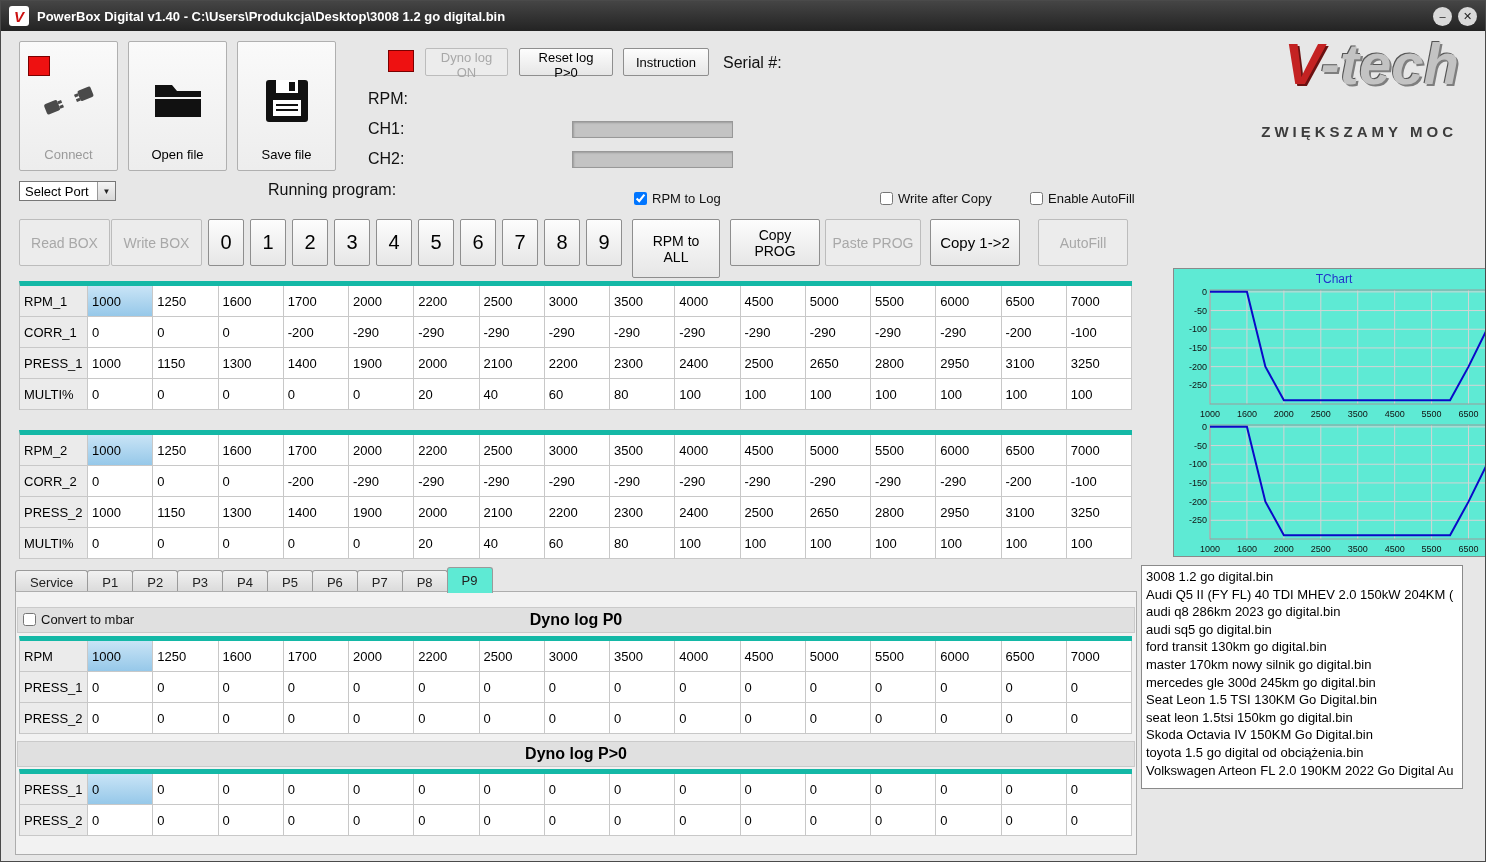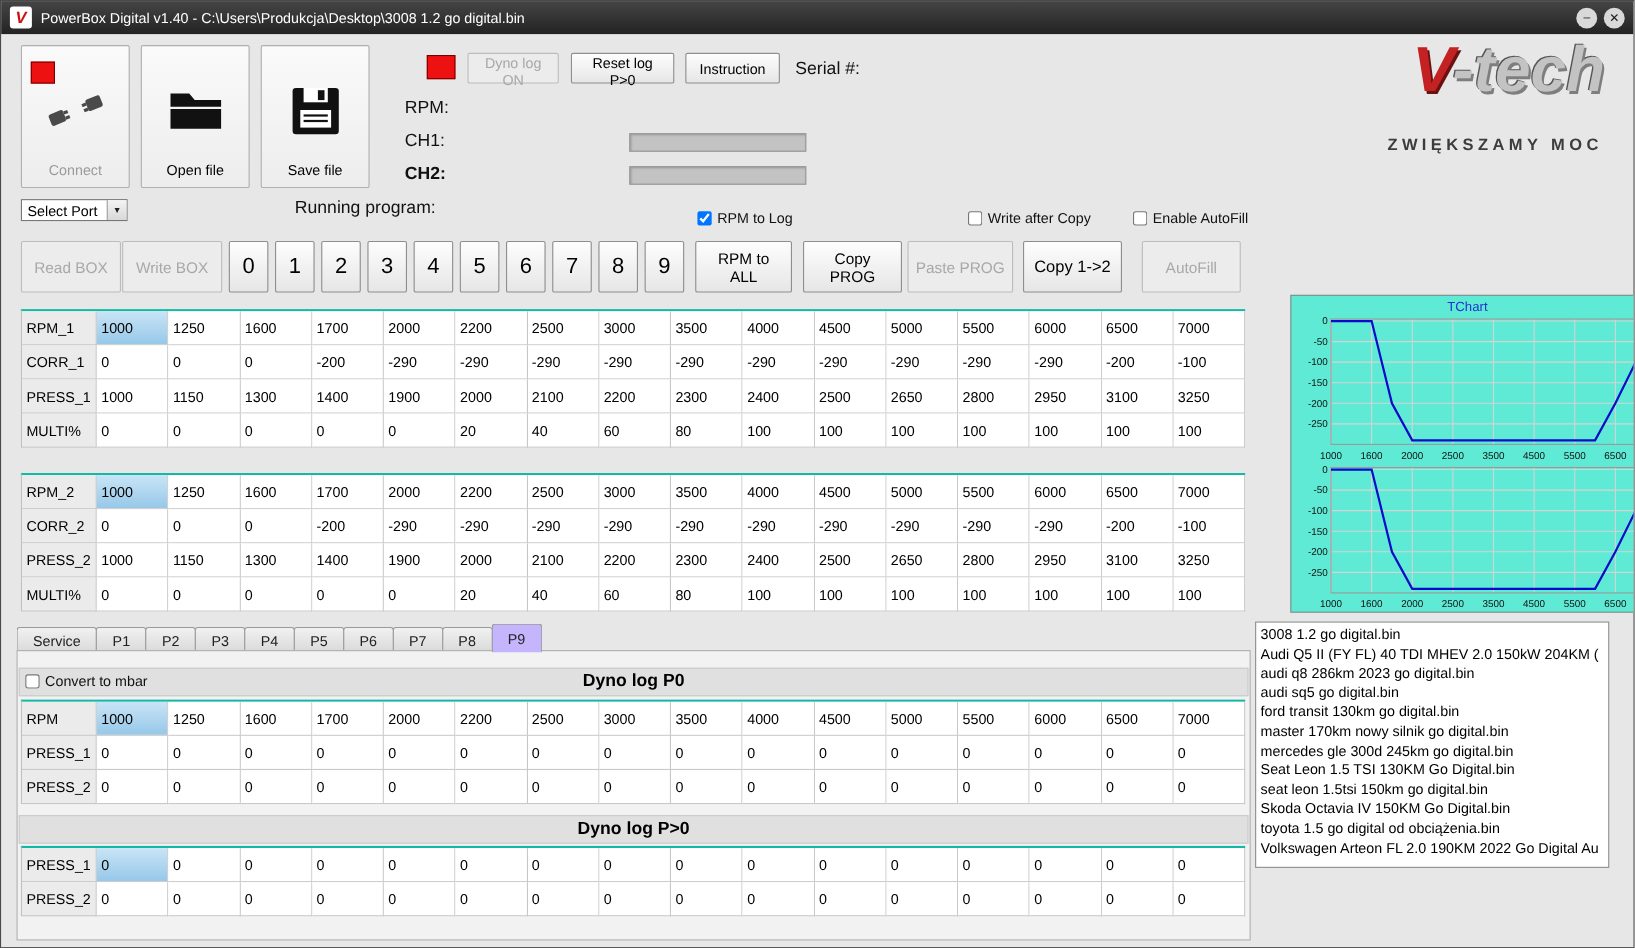--- a/index.html
+++ b/index.html
@@ -1,20 +1,20 @@
 <!DOCTYPE html>
 <html><head>
 <meta charset="utf-8">
 <style>
   html,body{margin:0;padding:0;background:#9a9a9a;font-family:"Liberation Sans",sans-serif;}
   .window{position:relative;width:1486px;height:862px;background:#e7e7e7;border:1px solid #4a4a4a;box-sizing:border-box;overflow:hidden;}
   
   .titlebar{position:absolute;left:0;top:0;width:100%;height:30px;background:linear-gradient(#454545,#232323);display:flex;align-items:center;box-sizing:border-box;padding:0 8px;}
   .app-icon{width:20px;height:20px;background:#fff;border-radius:3px;color:#cc1111;font-weight:bold;font-style:italic;font-size:15px;display:flex;align-items:center;justify-content:center;margin-right:8px;}
-  .title-text{color:#fff;font-size:13px;font-weight:normal;}
+  .title-text{color:#fff;font-size:13px;font-weight:bold;}
   .win-controls{margin-left:auto;display:flex;gap:6px;}
   .win-btn{width:19px;height:19px;border-radius:50%;background:#d9d9d9;color:#222;font-size:11px;display:flex;align-items:center;justify-content:center;cursor:pointer;}
   
   .bigbtn{position:absolute;top:40px;width:99px;height:130px;background:linear-gradient(#fafafa,#ededed);border:1px solid #b0b0b0;border-radius:2px;padding:0;}
   .bigbtn .red-ind{position:absolute;left:8px;top:14px;}
   .red-ind{width:20px;height:18px;background:#ee1111;border:1px solid #7a0000;display:inline-block;}
   .bigbtn-label{position:absolute;bottom:8px;left:0;width:100%;text-align:center;font-size:13px;color:#000;}
   .bigbtn-label.gray{color:#9a9a9a;}
   .bigicon{position:absolute;left:50%;top:46%;transform:translate(-50%,-50%);}
   
@@ -26,28 +26,28 @@
   .bar{position:absolute;width:159px;height:15px;background:#c3c3c3;border:1px solid #989898;box-shadow:inset 1px 1px 2px rgba(0,0,0,.2);}
   .select{position:absolute;width:97px;height:20px;background:#fff;border:1px solid #777;font-size:13px;display:flex;align-items:center;box-sizing:border-box;padding-left:5px;}
   .select .arrowbox{margin-left:auto;width:17px;height:100%;background:linear-gradient(#f4f4f4,#d8d8d8);border-left:1px solid #999;display:flex;align-items:center;justify-content:center;font-size:8px;color:#222;}
   .chk{position:absolute;display:flex;align-items:center;font-size:13px;color:#111;gap:5px;}
   .chk input{width:13px;height:13px;margin:0;}
   
   .brand{position:absolute;right:26px;top:34px;font-style:italic;font-weight:bold;font-size:58px;color:#c3c3c3;text-shadow:2px 2px 0 #7e7e7e,-1px -1px 0 #555;line-height:1;}
   .brand .brand-v{color:#c42222;text-shadow:2px 2px 0 #6a1111;}
   .brand-tagline{position:absolute;right:28px;top:122px;font-size:15px;font-weight:bold;letter-spacing:4px;color:#3c3c3c;}
   
-  .dtable{position:absolute;display:grid;grid-template-columns:68px repeat(16,1fr);grid-auto-rows:31px;width:1112px;border-top:2px solid #14b8a6;border-left:1px solid #c0c0c0;background:#fff;}
+  .dtable{position:absolute;display:grid;grid-template-columns:68px repeat(16,1fr);grid-auto-rows:31px;width:1112px;border-top:5px solid #14b8a6;border-left:1px solid #c0c0c0;background:#fff;}
   .tcell{border-right:1px solid #c8c8c8;border-bottom:1px solid #c8c8c8;display:flex;align-items:center;padding-left:4px;font-size:13px;background:#fff;box-sizing:border-box;overflow:hidden;}
   .tcell.th{background:#ebebeb;color:#000;}
   .tcell.sel{background:linear-gradient(#c9e4f6,#96c8e9);}
   
   .tabbar{position:absolute;display:flex;align-items:flex-end;}
   .tab{height:22px;padding:0 14px;border:1px solid #9a9a9a;border-bottom:none;border-radius:3px 3px 0 0;background:linear-gradient(#f1f1f1,#d9d9d9);font-size:13px;display:flex;align-items:center;margin-right:-1px;color:#222;position:relative;}
-  .tab.active{background:#c4b5fd;height:25px;z-index:3;}
+  .tab.active{background:#5eead4;height:25px;z-index:3;}
   .tabpanel{position:absolute;background:#f2f2f2;border:1px solid #adadad;box-sizing:border-box;}
   .dyno-band{position:absolute;background:#e0e0e0;border:1px solid #cacaca;display:flex;align-items:center;justify-content:center;font-size:16px;font-weight:bold;color:#000;box-sizing:border-box;}
   
   .chartbox{position:absolute;background:#5eead4;border:1px solid #8a8a8a;box-sizing:border-box;margin-left:32px;}
   .chart-title{text-align:center;color:#2233cc;font-size:12px;padding-top:3px;}
   .grid{stroke:#d4d4d4;stroke-width:1;}
   .axisbox{fill:none;stroke:#9a9a9a;}
   .ylab{font-size:9px;fill:#111;text-anchor:end;font-family:"Liberation Sans",sans-serif;}
   .xlab{font-size:9px;fill:#111;text-anchor:middle;font-family:"Liberation Sans",sans-serif;}
   .filelist{position:absolute;background:#fff;border:1px solid #8a8a8a;box-sizing:border-box;padding:2px 4px;overflow:hidden;}
@@ -103,21 +103,21 @@
   </button>
 
   <span class="red-ind" style="position:absolute;left:387px;top:49px;width:24px;height:20px;"></span>
   <button class="btn disabled" style="left:424px;top:47px;width:83px;height:28px;">Dyno log ON</button>
   <button class="btn" style="left:518px;top:47px;width:94px;height:28px;">Reset log P&gt;0</button>
   <button class="btn" style="left:622px;top:47px;width:86px;height:28px;">Instruction</button>
   <span class="lbl" style="left:722px;top:53px;">Serial #:</span>
 
   <span class="lbl" style="left:367px;top:89px;">RPM:</span>
   <span class="lbl" style="left:367px;top:119px;">CH1:</span>
-  <span class="lbl" style="left:367px;top:149px;font-weight:bold;">CH2:</span>
+  <span class="lbl" style="left:367px;top:149px;">CH2:</span>
   <div class="bar" style="left:571px;top:120px;"></div>
   <div class="bar" style="left:571px;top:150px;"></div>
 
   <span class="lbl" style="left:267px;top:180px;">Running program:</span>
 
   <div class="select" style="left:18px;top:180px;">
     <span>Select Port</span>
     <span class="arrowbox">▼</span>
   </div>
 
@@ -144,21 +144,21 @@
       <button class="btn num">1</button>
       <button class="btn num">2</button>
       <button class="btn num">3</button>
       <button class="btn num">4</button>
       <button class="btn num">5</button>
       <button class="btn num">6</button>
       <button class="btn num">7</button>
       <button class="btn num">8</button>
       <button class="btn num">9</button>
     </div>
-  <button class="btn" style="left:631px;top:218px;width:88px;height:47px;font-size:14px;">RPM to ALL</button>
+  <button class="btn" style="left:631px;top:218px;width:88px;height:59px;font-size:14px;">RPM to ALL</button>
   <button class="btn" style="left:729px;top:218px;width:90px;height:47px;font-size:14px;">Copy PROG</button>
   <button class="btn disabled" style="left:824px;top:218px;width:96px;height:47px;font-size:14px;">Paste PROG</button>
   <button class="btn" style="left:929px;top:218px;width:90px;height:47px;font-size:15px;">Copy 1-&gt;2</button>
   <button class="btn disabled" style="left:1037px;top:218px;width:90px;height:47px;font-size:14px;">AutoFill</button>
 
   <div class="dtable" style="left:18px;top:280px;">
       <div class="tcell th">RPM_1</div>
       <div class="tcell sel">1000</div>
       <div class="tcell">1250</div>
       <div class="tcell">1600</div>

